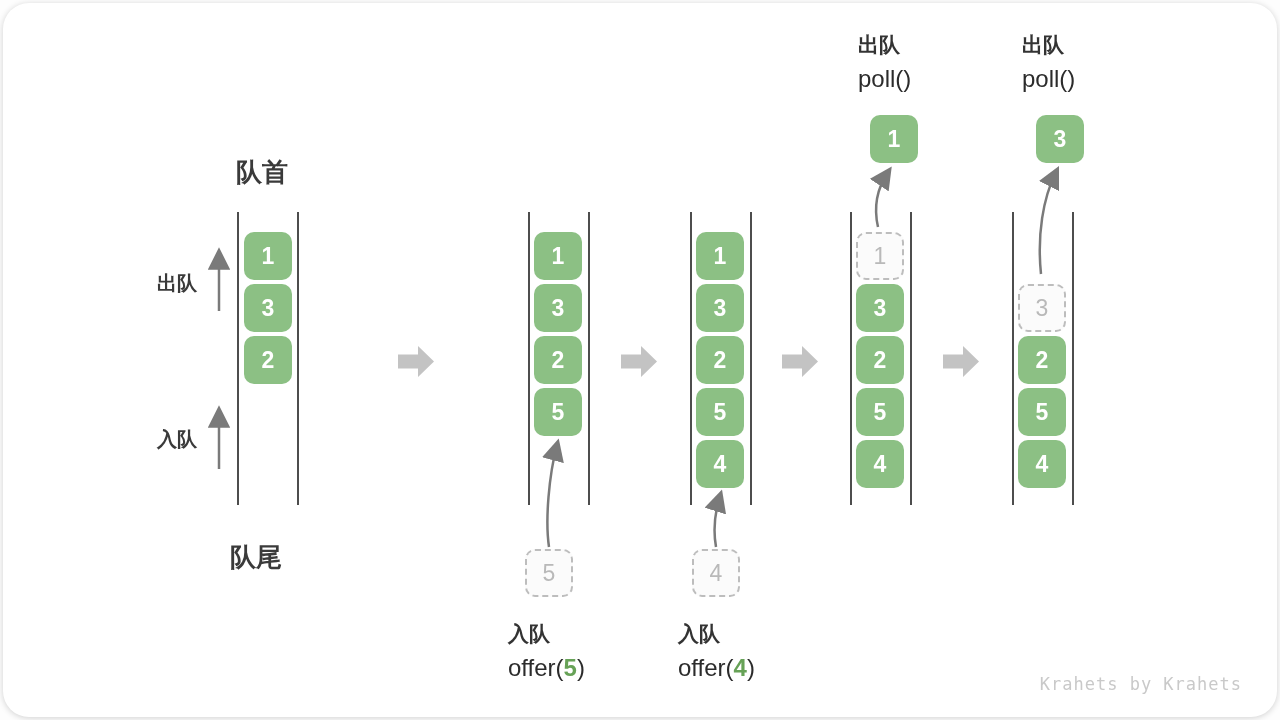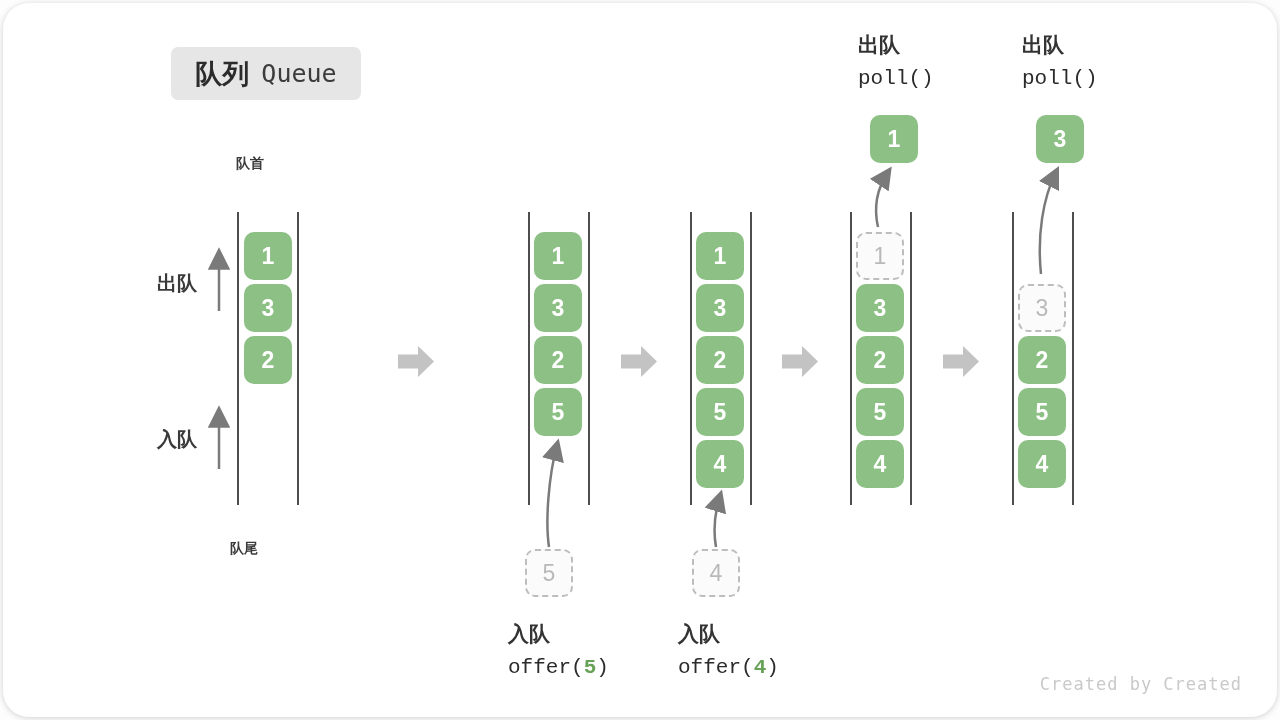--- a/index.html
+++ b/index.html
@@ -14,39 +14,39 @@
   #overlay { position: absolute; left: 0; top: 0; pointer-events: none; }
 
   .title-badge {
     position: absolute; left: 171px; top: 47px; width: 190px; height: 53px;
     background: #e6e6e6; border-radius: 7px;
     display: flex; align-items: center; justify-content: center; gap: 12px;
   }
   .title-zh { font-size: 27px; font-weight: bold; color: #2b2b2b; }
   .title-en { font-size: 25px; color: #3c3c3c; font-family: "DejaVu Sans Mono", monospace; }
 
-  .cjk-label { position: absolute; font-size: 14px; font-weight: bold; color: #3a3a3a; }
+  .cjk-label { position: absolute; font-size: 26px; font-weight: bold; color: #3a3a3a; }
 
   .wall { position: absolute; top: 212px; width: 2px; height: 293px; background: #4d4d4d; }
 
   .blk {
     position: absolute; width: 48px; height: 48px; border-radius: 10px;
     background: var(--block, #8CC084); color: #ffffff;
     font-size: 23px; font-weight: bold;
     display: flex; align-items: center; justify-content: center;
   }
   .ghost {
     position: absolute; width: 48px; height: 48px; border-radius: 10px;
     background: #fbfbfb; border: 2px dashed #bdbdbd; color: #b9b9b9;
     font-size: 23px; display: flex; align-items: center; justify-content: center;
   }
 
   .op-label { position: absolute; line-height: 34px; }
   .op-zh { font-size: 21px; font-weight: 600; color: #333333; }
-  .op-code { font-family: Liberation Mono, monospace; font-size: 21px; color: #2b2b2b; }
+  .op-code { font-family: Liberation Sans, sans-serif; font-size: 24px; color: #2b2b2b; }
   .op-arg { color: var(--arg_green, #67A257); font-weight: bold; }
 
   .watermark {
     position: absolute; right: 38px; top: 674px;
     font-family: "DejaVu Sans Mono", monospace; font-size: 17px;
     color: #c9c9c9; letter-spacing: 1px;
   }
 </style>
 </head>
 <body>
@@ -69,24 +69,20 @@
 
     <path d="M878,227 C873,205 878,187 888,172" stroke="#7a7a7a" stroke-width="2.5" fill="none" marker-end="url(#ah)"></path>
     <path d="M1041,274 C1037,235 1043,198 1056,172" stroke="#7a7a7a" stroke-width="2.5" fill="none" marker-end="url(#ah)"></path>
 
     <path d="M398,354.5 h20 v-8.5 l16,15.5 l-16,15.5 v-8.5 h-20 z" fill="#c3c3c3"></path>
     <path d="M621,354.5 h20 v-8.5 l16,15.5 l-16,15.5 v-8.5 h-20 z" fill="#c3c3c3"></path>
     <path d="M782,354.5 h20 v-8.5 l16,15.5 l-16,15.5 v-8.5 h-20 z" fill="#c3c3c3"></path>
     <path d="M943,354.5 h20 v-8.5 l16,15.5 l-16,15.5 v-8.5 h-20 z" fill="#c3c3c3"></path>
   </svg>
 
-  <div class="title-badge">
-    <span class="title-zh">队列</span>
-    <span class="title-en">Queue</span>
-  </div>
 
   <div class="cjk-label" style="left:236px; top:155px;">队首</div>
   <div class="cjk-label" style="left:230px; top:540px;">队尾</div>
 
   <div class="cjk-label" style="left:157px; top:270px; font-size:20px;">出队</div>
   <div class="cjk-label" style="left:157px; top:426px; font-size:20px;">入队</div>
 
   <div class="wall" style="left:237px;"></div>
   <div class="wall" style="left:297px;"></div>
   <div class="blk" style="left:244px; top:232px;">1</div>
@@ -136,14 +132,14 @@
   <div class="ghost" style="left:1018px; top:284px;">3</div>
   <div class="blk" style="left:1018px; top:336px;">2</div>
   <div class="blk" style="left:1018px; top:388px;">5</div>
   <div class="blk" style="left:1018px; top:440px;">4</div>
   <div class="blk" style="left:1036px; top:115px;">3</div>
   <div class="op-label" style="left:1022px; top:28px;">
     <div class="op-zh">出队</div>
     <div class="op-code">poll()</div>
   </div>
 
-  <div class="watermark">Created by Created</div>
+  <div class="watermark">Krahets by Krahets</div>
 </div>
 
 </body></html>

